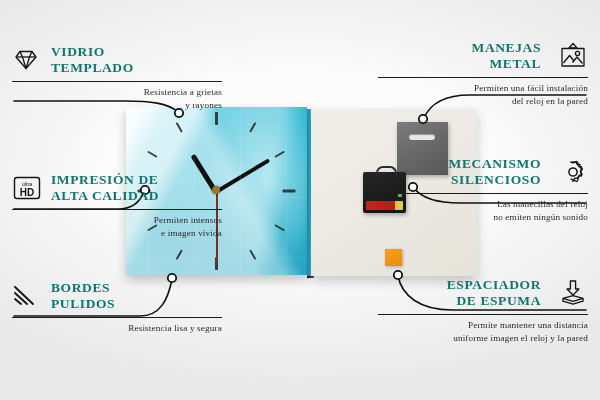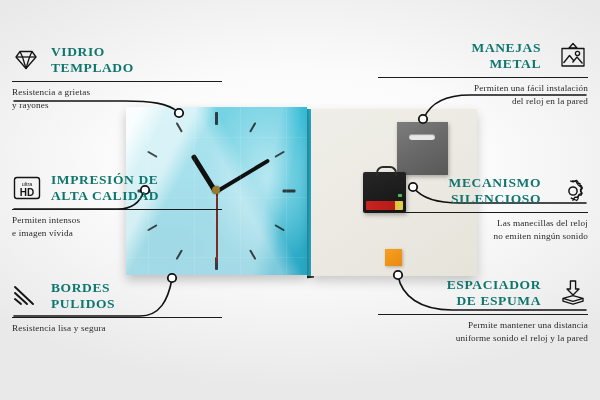--- a/index.html
+++ b/index.html
@@ -87,21 +87,21 @@
   .callout.right{right:12px;text-align:right;}
   .co-head{display:flex;align-items:center;gap:9px;}
   .callout.right .co-head{flex-direction:row-reverse;gap:17px;}
   .co-icon{width:30px;height:30px;flex:0 0 30px;display:flex;align-items:center;justify-content:flex-start;}
   .co-icon svg{display:block;}
   .co-title{
     font-size:13.5px;letter-spacing:.6px;line-height:1.18;color:#0f766e;
     font-weight:700;text-transform:uppercase;
   }
   .co-rule{height:1.5px;background:#1b1b1b;margin:5px 0 4px;width:100%;}
-  .co-desc{font-size:9.2px;line-height:1.38;color:#2a2a2a;letter-spacing:.15px;}
+  .co-desc{font-size:9.2px;line-height:1.38;color:#2a2a2a;letter-spacing:.15px;text-align:right;}
 
   
   #links{position:absolute;inset:0;pointer-events:none;}
 </style>
 </head>
 <body>
 
 <div id="stage">
 
   <div class="product clock-wrap">
@@ -250,21 +250,21 @@
         <span>METAL</span>
       </span>
     </div>
     <div class="co-rule"></div>
     <div class="co-desc">
       <span>Permiten una fácil instalación</span><br>
       <span>del reloj en la pared</span>
     </div>
   </div>
 
-  <div class="callout right" style="top:175px">
+  <div class="callout right" style="top:156px">
     <div class="co-head">
       <span class="co-icon">
         <svg width="30" height="28" viewBox="0 0 30 28">
           <g fill="none" stroke="#141414" stroke-width="1.5" stroke-linejoin="round">
             <path d="M15,3.2 l3.1,1.1 2.6,-1.3 1.9,2.4 -0.6,2.8 2,2 2.8,-0.3 1,2.9 -2.2,1.8 0,2.8 2.2,1.8 -1,2.9 -2.8,-0.3 -2,2 0.6,2.8 -1.9,2.4 -2.6,-1.3 -3.1,1.1" transform="scale(0.78) translate(3.2,1.2)"></path>
             <circle cx="15" cy="14" r="4.1"></circle>
           </g>
           <g fill="none" stroke="#141414" stroke-width="1.5" stroke-linejoin="round">
             <path d="M15,2.6 L18.2,3.8 L21,2.6 L22.6,5.4 L25.6,5.6 L25.8,8.8 L28,10.6 L26.6,13.4 L27.4,16.3 L24.5,17.6 L23.6,20.5 L20.5,20.3 L18.4,22.6 L15.6,21.2" transform="translate(-1.6,1.4) scale(0.92)"></path>
           </g>
@@ -294,17 +294,17 @@
         </svg>
       </span>
       <span class="co-title">
         <span>ESPACIADOR</span><br>
         <span>DE ESPUMA</span>
       </span>
     </div>
     <div class="co-rule"></div>
     <div class="co-desc">
       <span>Permite mantener una distancia</span><br>
-      <span>uniforme sonido el reloj y la pared</span>
+      <span>uniforme imagen el reloj y la pared</span>
     </div>
   </div>
 
 </div>
 
 </body></html>

